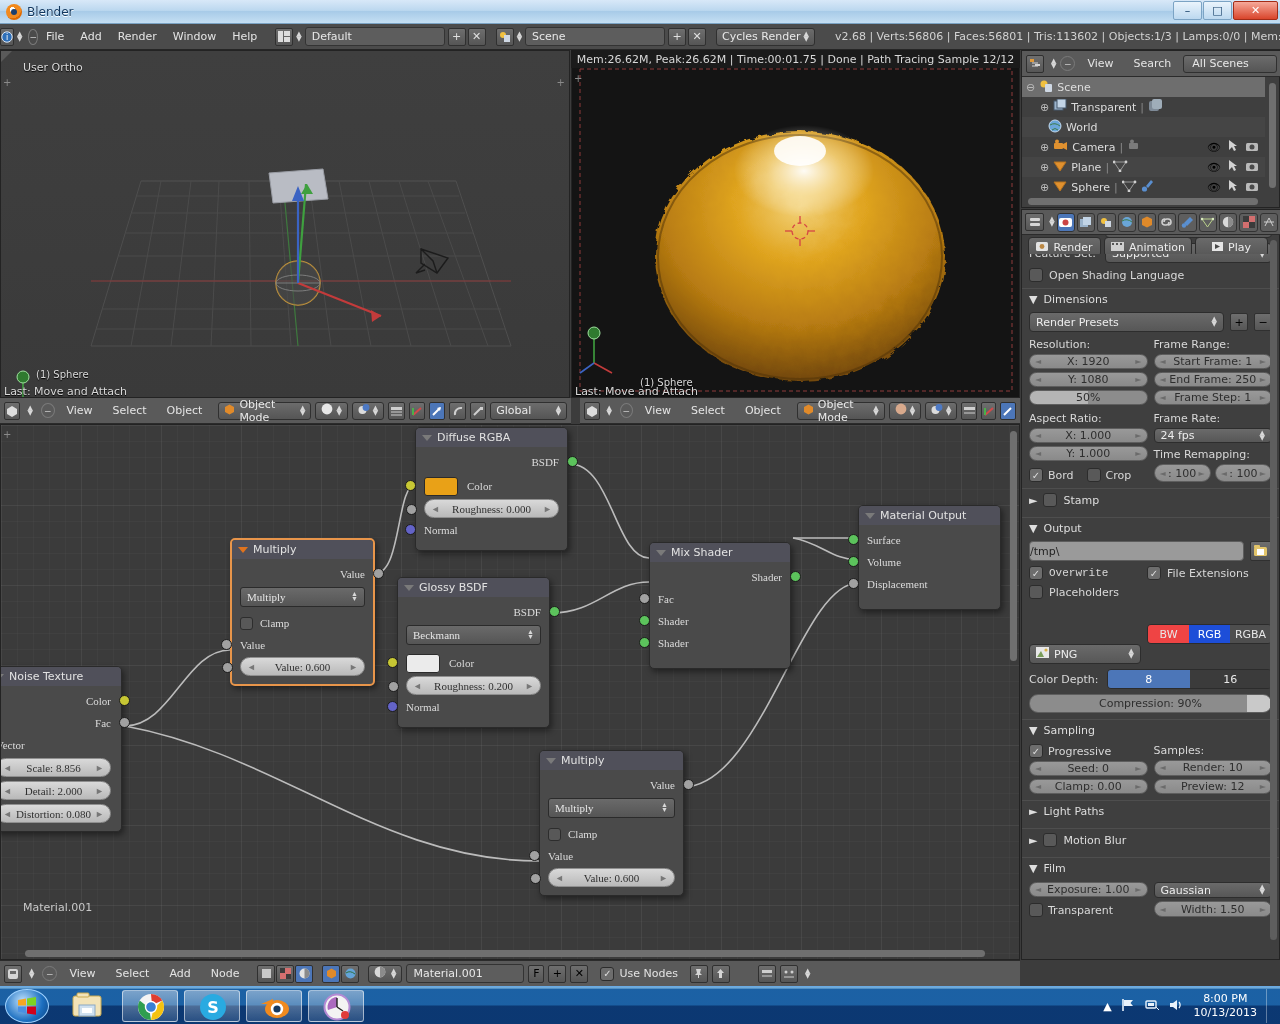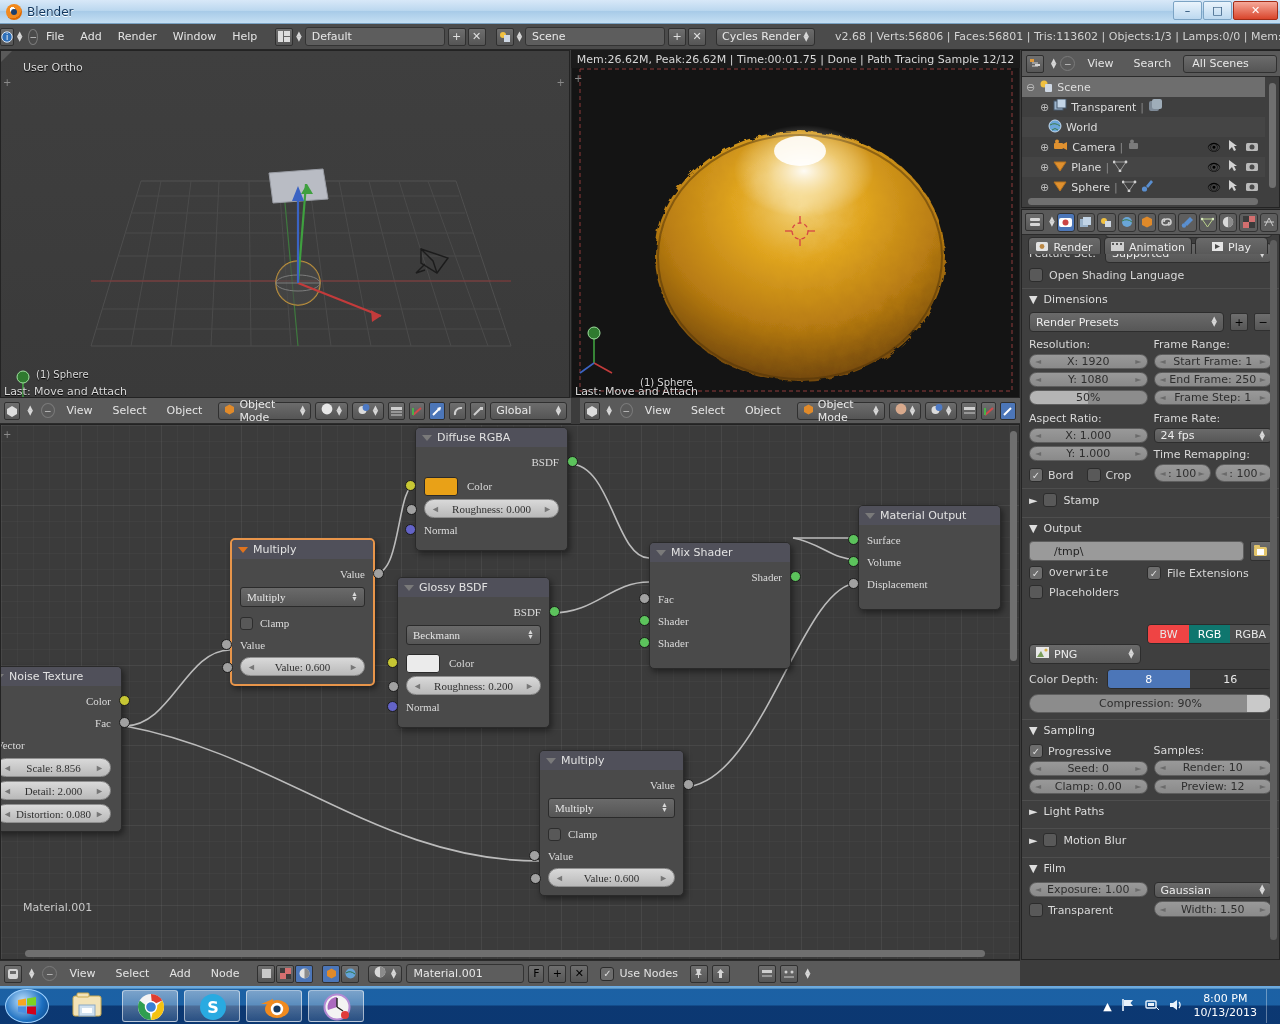--- a/index.html
+++ b/index.html
@@ -1160,21 +1160,21 @@
     <span>►</span>
     <span class="chk"></span>
     <span>Stamp</span>
   </div>
 
   <div class="psect">
     <span>▼</span>
     <span>Output</span>
   </div>
   <div class="prow" style="margin-top:2px;">
-    <span style="flex:1;background:#9a9a9a;border:1px solid #5d5d5d;border-radius:4px;height:20px;display:flex;align-items:center;padding:0 24px;color:#232323;">/tmp\</span>
+    <span style="flex:1;background:#9a9a9a;border:1px solid #5d5d5d;border-radius:4px;height:20px;display:flex;align-items:center;padding:0 0;color:#232323;">/tmp\</span>
     <span class="icon-sq" style="width:22px;height:20px;">
       <svg width="14" height="12">
           <rect x="0" y="2" width="13" height="9" rx="1.5" fill="#e3c56a"></rect>
           <rect x="0" y="0" width="6" height="3" rx="1" fill="#e3c56a"></rect>
           <rect x="3" y="4" width="7" height="6" fill="#fff"></rect>
         </svg>
       </span>
   </div>
   <div class="prow">
     <span class="chk on">✓</span>
@@ -1194,21 +1194,21 @@
               <rect width="13" height="11" fill="#e8e8e8"></rect>
               <polygon points="1,10 5,4 8,10" fill="#7a9d5a"></polygon>
               <circle cx="10" cy="3" r="1.6" fill="#d8b045"></circle>
             </svg></span>
         <span>PNG</span>
       </span>
       <span class="spin">▲<br>▼</span>
     </span>
     <span style="flex:1;display:flex;border:1px solid #2c2c2c;border-radius:4px;overflow:hidden;height:20px;">
       <span style="flex:1;display:flex;align-items:center;justify-content:center;background:#ef4444;color:#e8e8e8;">BW</span>
-      <span style="flex:1;display:flex;align-items:center;justify-content:center;background:#0f766e;color:#fff;">RGB</span>
+      <span style="flex:1;display:flex;align-items:center;justify-content:center;background:#1d4ed8;color:#fff;">RGB</span>
       <span style="flex:1;display:flex;align-items:center;justify-content:center;background:#4e4e4e;color:#e8e8e8;">RGBA</span>
     </span>
   </div>
   <div class="prow">
     <span class="plabel" style="width:72px;">Color Depth:</span>
     <span style="flex:1;display:flex;border:1px solid #2c2c2c;border-radius:4px;overflow:hidden;height:20px;">
       <span style="flex:1;display:flex;align-items:center;justify-content:center;background:#4c76b8;color:#fff;">8</span>
       <span style="flex:1;display:flex;align-items:center;justify-content:center;background:#3b3b3b;color:#e8e8e8;">16</span>
     </span>
   </div>

